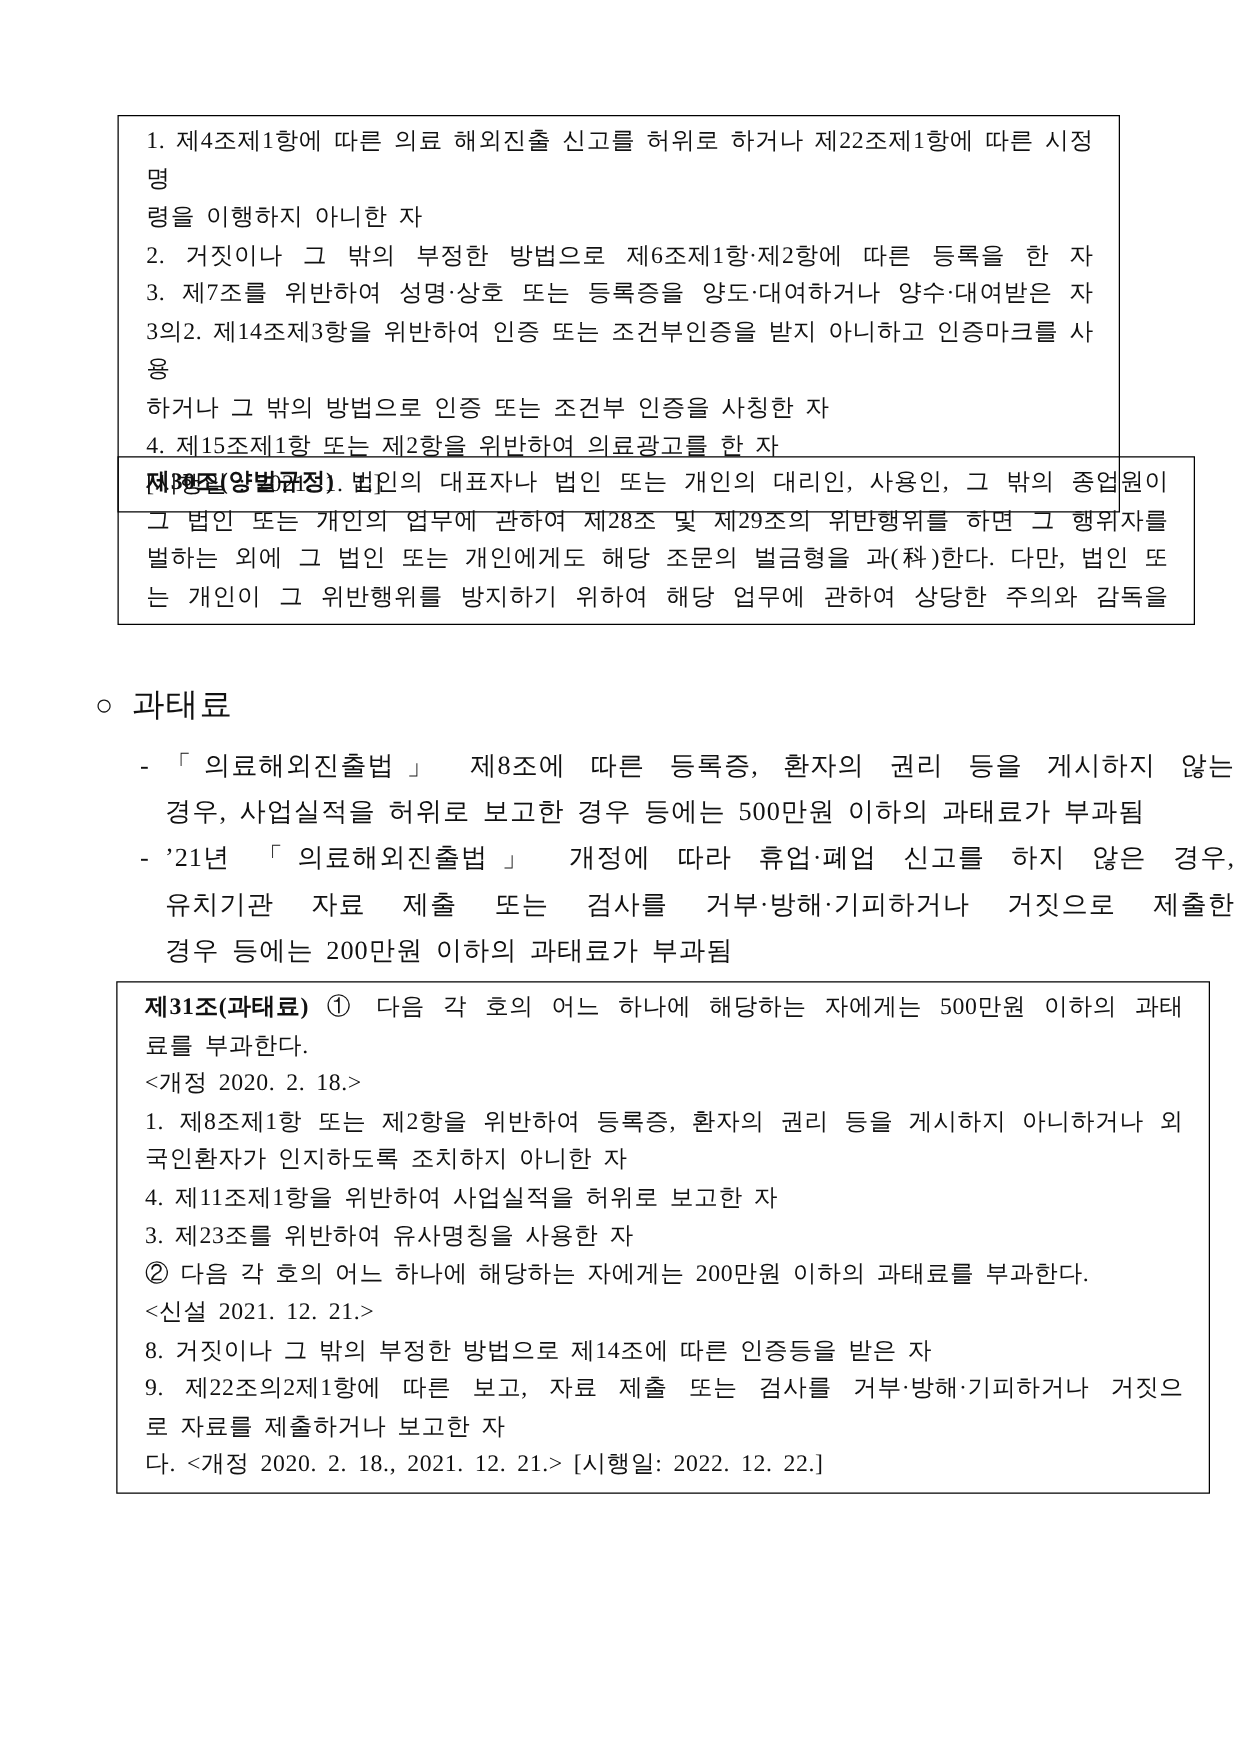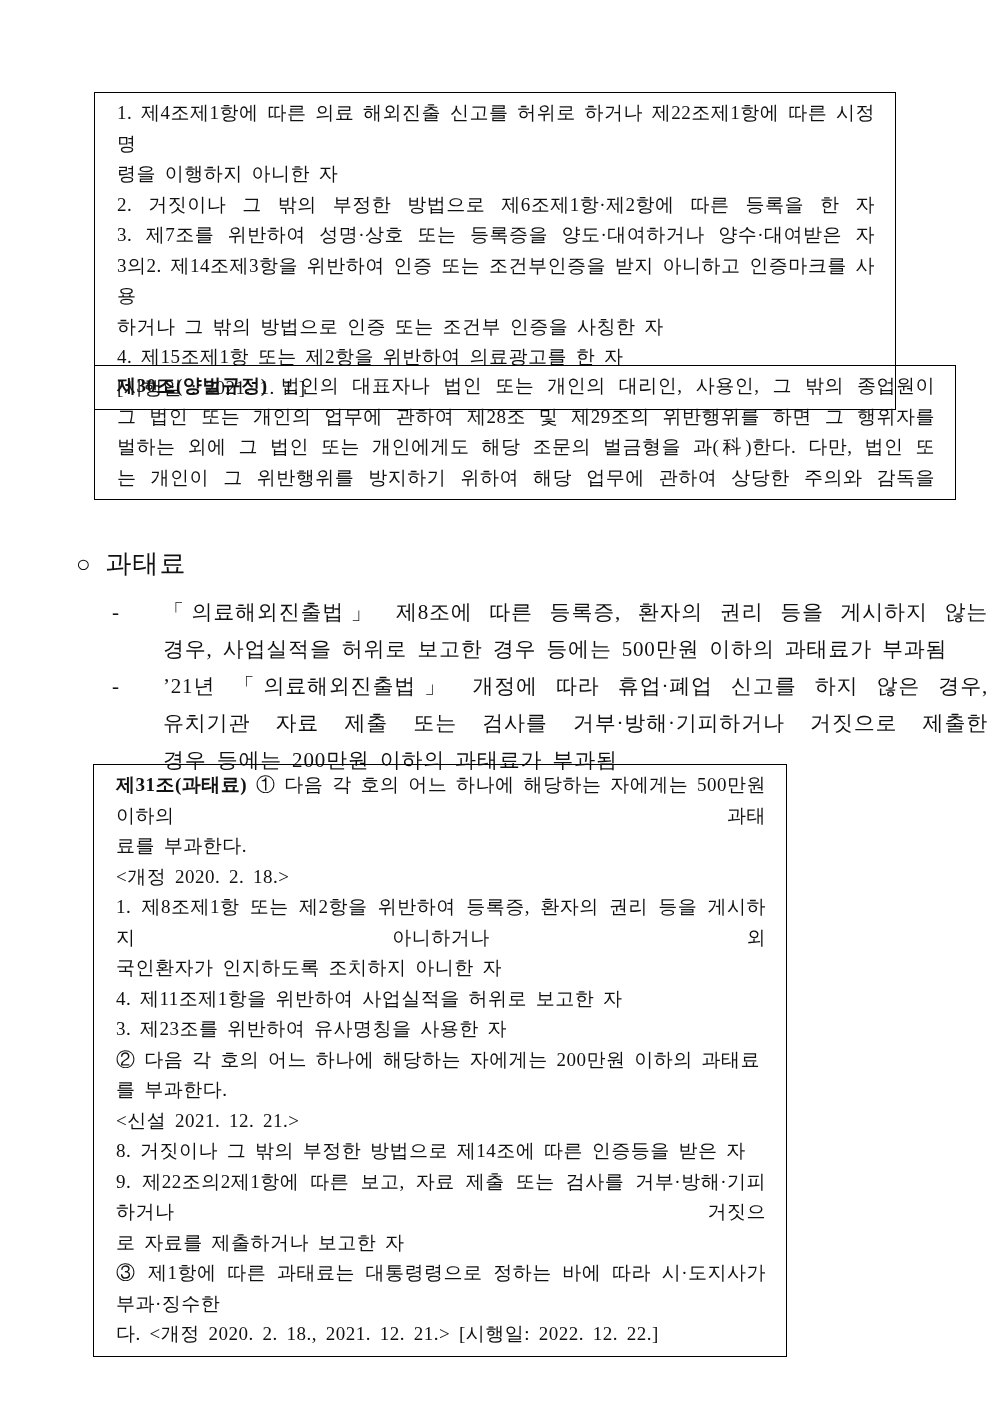--- a/index.html
+++ b/index.html
@@ -21,21 +21,21 @@
     box-sizing: border-box;
     border: 1.5px solid #000000;
     padding: 5px 20px 6px 22px;
     font-size: 19px;
     line-height: 30.5px;
     letter-spacing: 0.5px;
     word-spacing: 3.5px;
   }
   .box1 { left: 94px; top: 92px;  width: 802px; }
   .box2 { left: 94px; top: 365px; width: 862px; }
-  .box3 { left: 93px; top: 764px; width: 694px; }
+  .box3 { left: 93px; top: 785px; width: 875px; }
   .ln { min-height: 30.5px; }
   .jl {
     text-align: justify;
     text-align-last: justify;
   }
   .b { font-weight: 700; }
   .heading {
     position: absolute;
     left: 76px;
     top: 546px;
@@ -52,21 +52,21 @@
     font-size: 21px;
     line-height: 37px;
     letter-spacing: 0.8px;
     word-spacing: 4px;
   }
   .bullet { display: flex; align-items: flex-start; }
   .bullet .dash {
     flex: 0 0 20px;
     width: 20px;
   }
-  .bullet .blines { flex: 1 1 auto; margin-left: 31px; }
+  .bullet .blines { flex: 1 1 auto; }
   .bullets .ln { min-height: 37px; }
 </style>
 </head>
 <body>
 
 <div class="page">
 
   <section class="box box1">
     <div class="ln jl">1. 제4조제1항에 따른 의료 해외진출 신고를 허위로 하거나 제22조제1항에 따른 시정명</div>
     <div class="ln">령을 이행하지 아니한 자</div>
@@ -117,17 +117,16 @@
     <div class="ln">&lt;개정 2020. 2. 18.&gt;</div>
     <div class="ln jl">1. 제8조제1항 또는 제2항을 위반하여 등록증, 환자의 권리 등을 게시하지 아니하거나 외</div>
     <div class="ln">국인환자가 인지하도록 조치하지 아니한 자</div>
     <div class="ln">4. 제11조제1항을 위반하여 사업실적을 허위로 보고한 자</div>
     <div class="ln">3. 제23조를 위반하여 유사명칭을 사용한 자</div>
     <div class="ln">② 다음 각 호의 어느 하나에 해당하는 자에게는 200만원 이하의 과태료를 부과한다.</div>
     <div class="ln">&lt;신설 2021. 12. 21.&gt;</div>
     <div class="ln">8. 거짓이나 그 밖의 부정한 방법으로 제14조에 따른 인증등을 받은 자</div>
     <div class="ln jl">9. 제22조의2제1항에 따른 보고, 자료 제출 또는 검사를 거부·방해·기피하거나 거짓으</div>
     <div class="ln">로 자료를 제출하거나 보고한 자</div>
-    <div class="ln jl">③ 제1항에 따른 과태료는 대통령령으로 정하는 바에 따라 시·도지사가 부과·징수한</div>
     <div class="ln">다. &lt;개정 2020. 2. 18., 2021. 12. 21.&gt; [시행일: 2022. 12. 22.]</div>
   </section>
 
 </div>
 
 </body></html>

